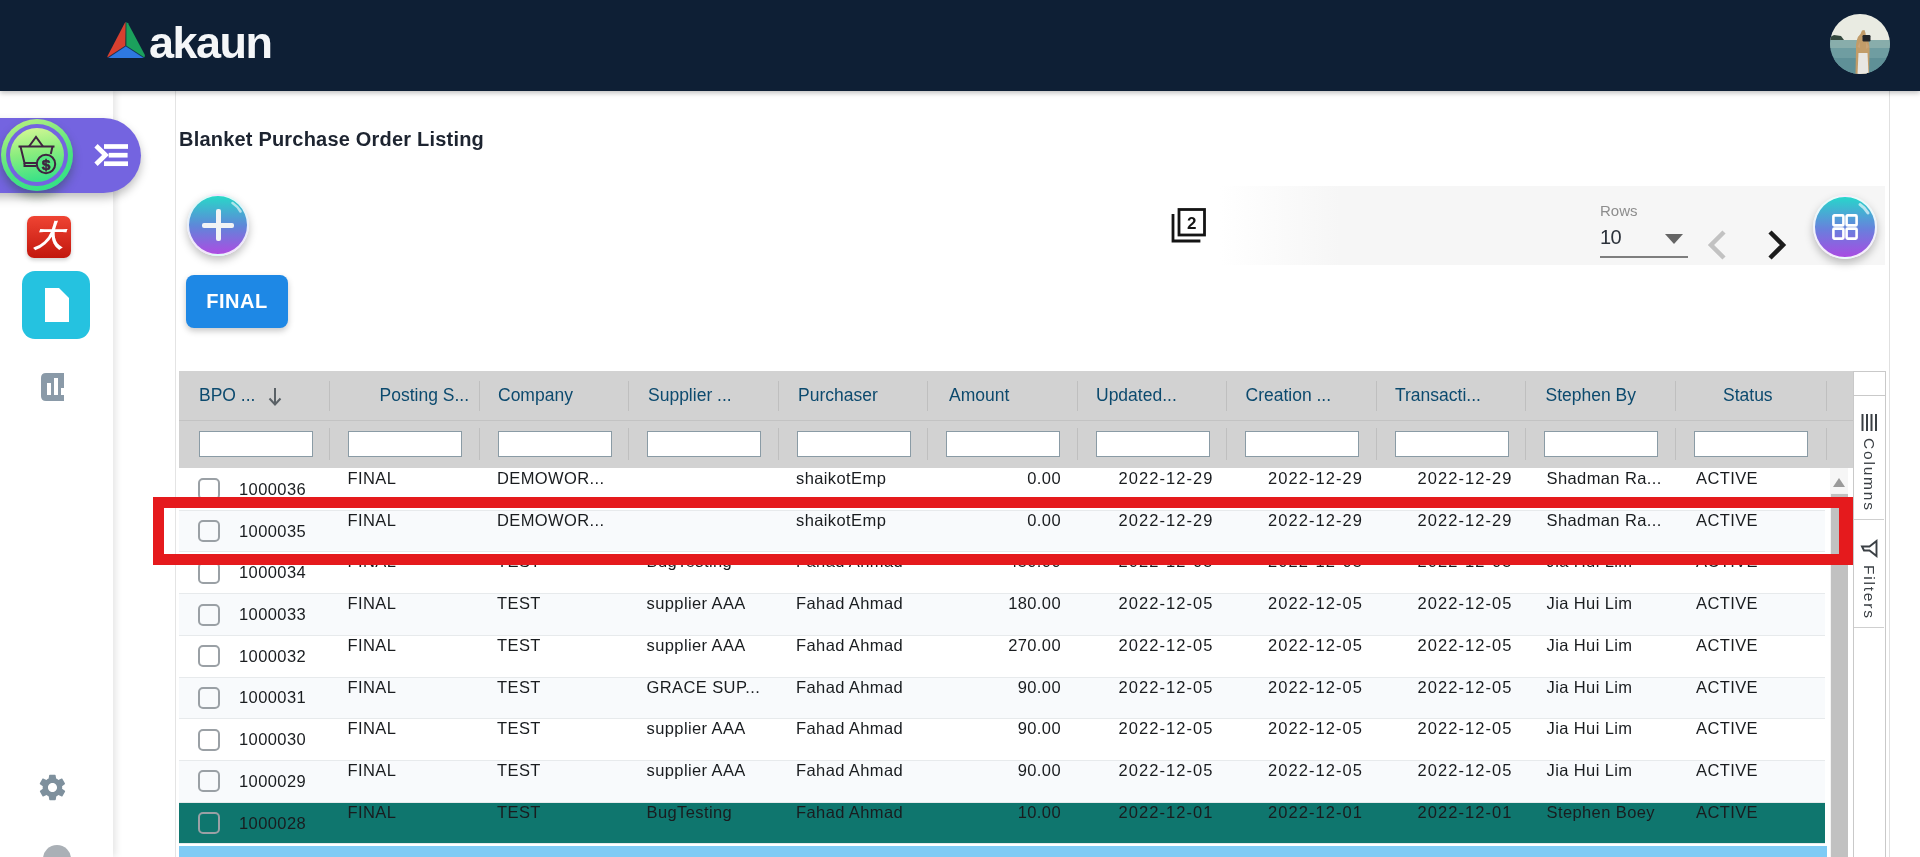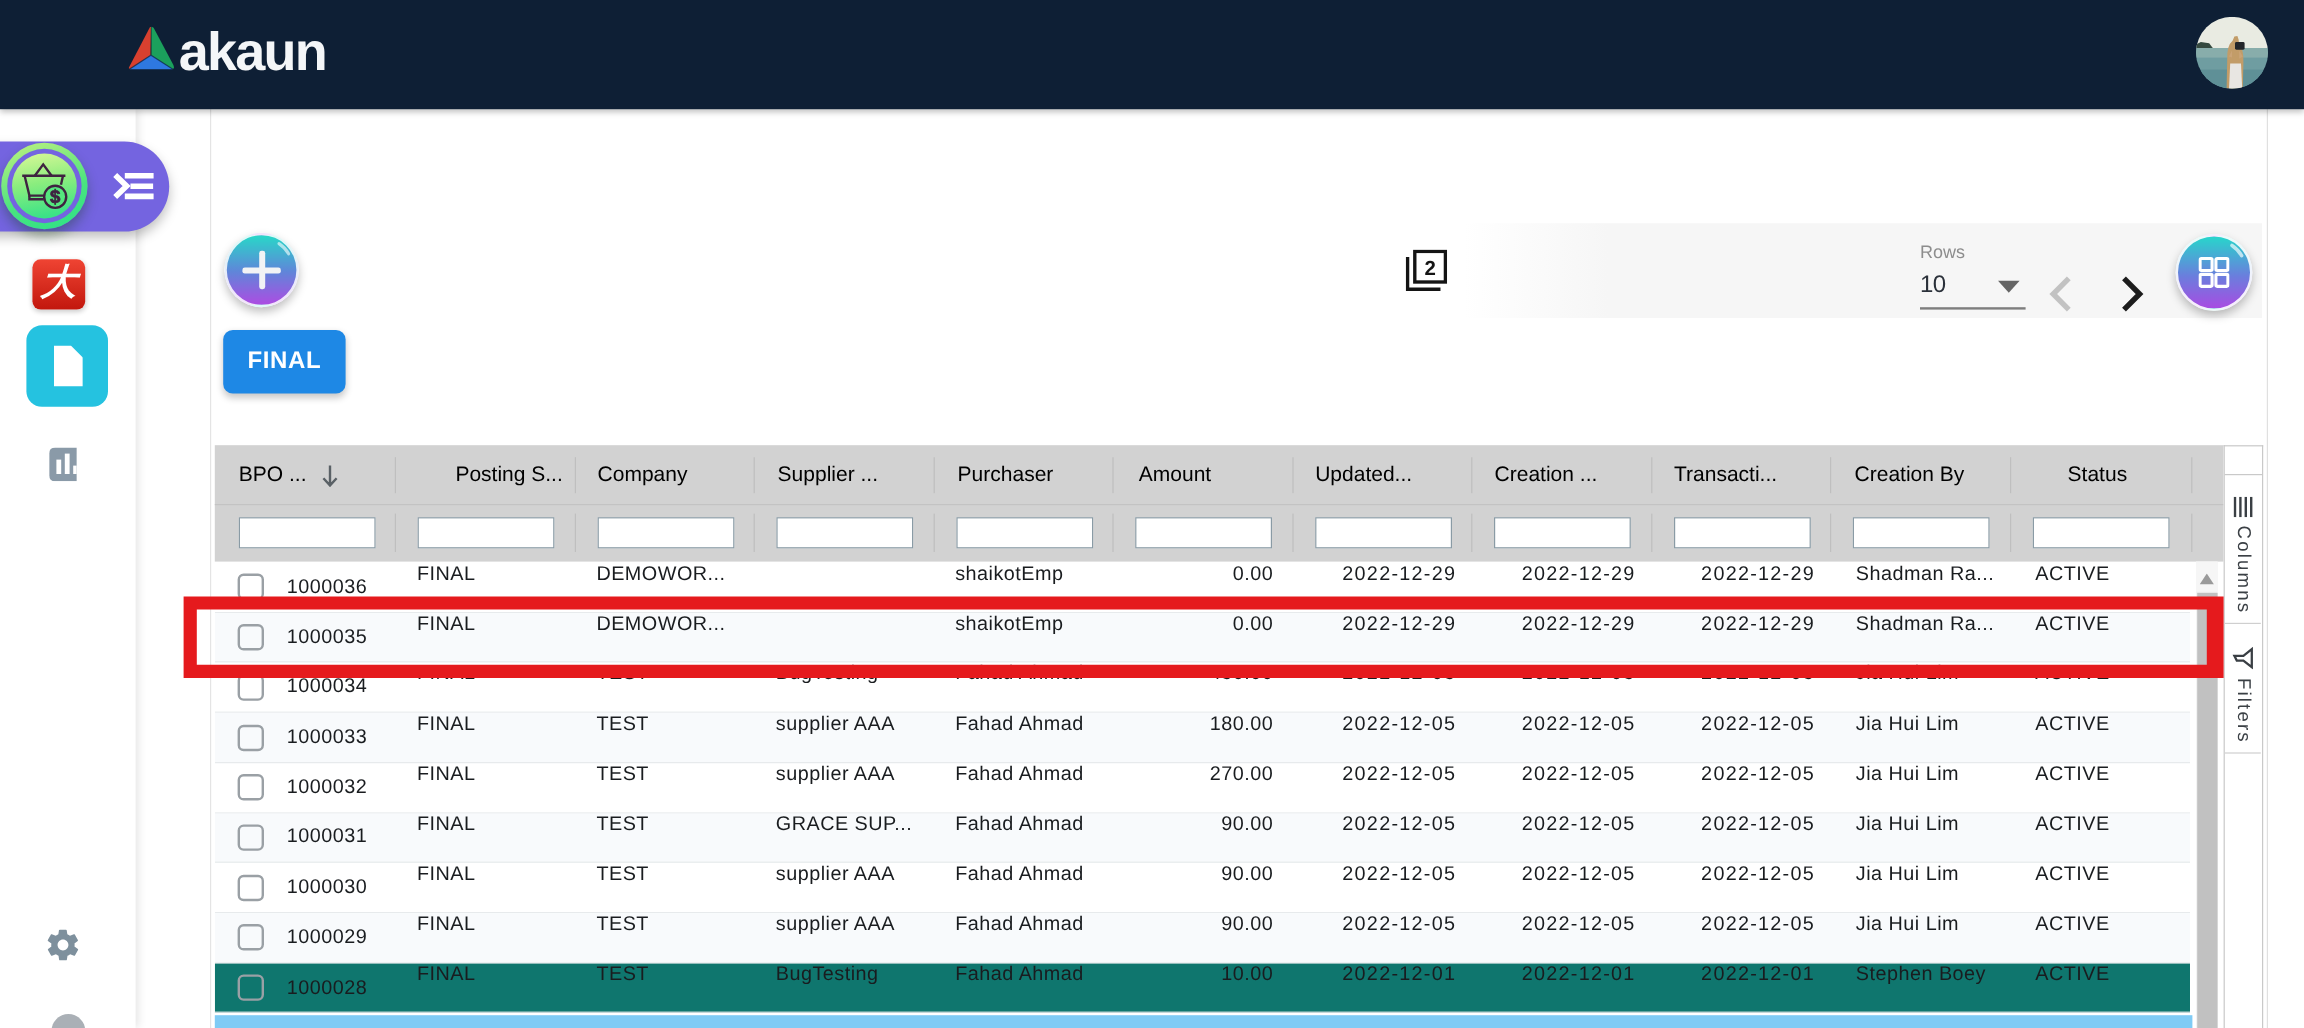--- a/index.html
+++ b/index.html
@@ -66,21 +66,21 @@
     border-left:9px solid transparent; border-right:9px solid transparent;
     border-top:10px solid #656565; }
   #gridbtn { position:absolute; left:1813px; top:195px; width:64px; height:64px; border-radius:50%;
     border:2px solid rgba(255,255,255,.9);
     background:linear-gradient(180deg,#27d6cb 0%,#6a7edd 55%,#a84ce2 100%);
     box-shadow:0 4px 8px rgba(0,0,0,.25); }
 
   
   #thead { position:absolute; left:179px; top:371px; width:1674px; height:97px;
     background:#d2d2d2; }
-  .hlabel { position:absolute; top:14px; font-size:17.5px; color:#000000; font-weight:400;text-align:right; }
+  .hlabel { position:absolute; top:14px; font-size:17.5px; color:#0c4a6e; font-weight:400;text-align:right; }
   .hsep1 { position:absolute; top:10px; width:1px; height:30px; background:#bfbfbf; }
   .hsep2 { position:absolute; top:57px; width:1px; height:32px; background:#bfbfbf; }
   #hmid { position:absolute; left:0; top:48.5px; width:1674px; height:1px; background:#c3c3c3; }
   .finput { position:absolute; top:60px; width:114px; height:26px; background:#fff;
     border:1px solid #8a9ba5; }
 
   #tbody { position:absolute; left:179px; top:469px; width:1646px; height:376px;
     background:#fff; overflow:hidden; }
   .trow { position:relative; width:1646px; height:41.72px; border-bottom:1px solid #e7eaec;
     display:flex; font-size:16.5px; color:#191c1f; }
@@ -194,20 +194,21 @@
 
     <svg class="abs" style="left:37px; top:681px;" width="31" height="31" viewBox="0 0 24 24">
       <path fill="#7e909d" d="M19.4 13c0-.3.1-.7.1-1s0-.7-.1-1l2.1-1.6c.2-.2.2-.4.1-.6l-2-3.5c-.1-.2-.4-.3-.6-.2l-2.5 1c-.5-.4-1.1-.7-1.7-1l-.4-2.6c0-.2-.2-.4-.5-.4h-4c-.2 0-.4.2-.5.4l-.4 2.6c-.6.2-1.1.6-1.7 1l-2.5-1c-.2-.1-.5 0-.6.2l-2 3.5c-.1.2-.1.5.1.6L4.5 11c0 .3-.1.7-.1 1s0 .7.1 1l-2.1 1.6c-.2.2-.2.4-.1.6l2 3.5c.1.2.4.3.6.2l2.5-1c.5.4 1.1.7 1.7 1l.4 2.6c0 .2.2.4.5.4h4c.2 0 .4-.2.5-.4l.4-2.6c.6-.2 1.1-.6 1.7-1l2.5 1c.2.1.5 0 .6-.2l2-3.5c.1-.2.1-.5-.1-.6L19.4 13zM12 15.5c-1.9 0-3.5-1.6-3.5-3.5s1.6-3.5 3.5-3.5 3.5 1.6 3.5 3.5-1.6 3.5-3.5 3.5z"></path>
     </svg>
     <div class="abs" style="left:43px; top:754px; width:28px; height:28px; border-radius:50%;
       background:#aab0b6;"></div>
   </div>
 
   <div id="content-border"></div>
   <div id="right-line"></div>
+  <div id="title">Blanket Purchase Order Listing</div>
   <div id="graypanel"></div>
 
   <div id="plusbtn">
     <svg class="abs" style="left:0; top:0;" width="58" height="58" viewBox="0 0 58 58" fill="none">
       <path d="M43.5 7 A 24 24 0 0 1 51.5 15.5" stroke="rgba(255,255,255,.6)" stroke-width="2.6" stroke-linecap="round"></path>
     </svg>
   </div>
   <svg class="abs" style="left:1171px; top:208px; z-index:41;" width="35" height="35" viewBox="0 0 35 35" fill="none" stroke="#141414" stroke-width="2.8">
     <path d="M2 7.5 L2 33 L28 33" stroke-linecap="square"></path>
     <rect x="8" y="1.5" width="25.5" height="25.5"></rect>
@@ -244,21 +245,21 @@
         <path d="M8 1 L8 17 M2.5 11.5 L8 17.5 L13.5 11.5"></path>
       </svg>
     <div class="hlabel" style="left:169.5px;margin-left:31px;">Posting S...</div>
     <div class="hlabel" style="left:319px;">Company</div>
     <div class="hlabel" style="left:469px;">Supplier ...</div>
     <div class="hlabel" style="left:619px;">Purchaser</div>
     <div class="hlabel" style="left:770px;">Amount</div>
     <div class="hlabel" style="left:917px;">Updated...</div>
     <div class="hlabel" style="left:1066.5px;">Creation ...</div>
     <div class="hlabel" style="left:1216px;">Transacti...</div>
-    <div class="hlabel" style="left:1366.5px;">Creation By</div>
+    <div class="hlabel" style="left:1366.5px;">Stephen By</div>
     <div class="hlabel" style="left:1544px;">Status</div>
     <div id="hmid"></div>
   </div>
 
   <div id="tbody">
     <div class="trow">
       <div class="cell first"><span class="cbx"></span>1000036</div>
       <div class="cell">FINAL</div>
         <div class="cell">DEMOWOR...</div>
         <div class="cell"></div>

